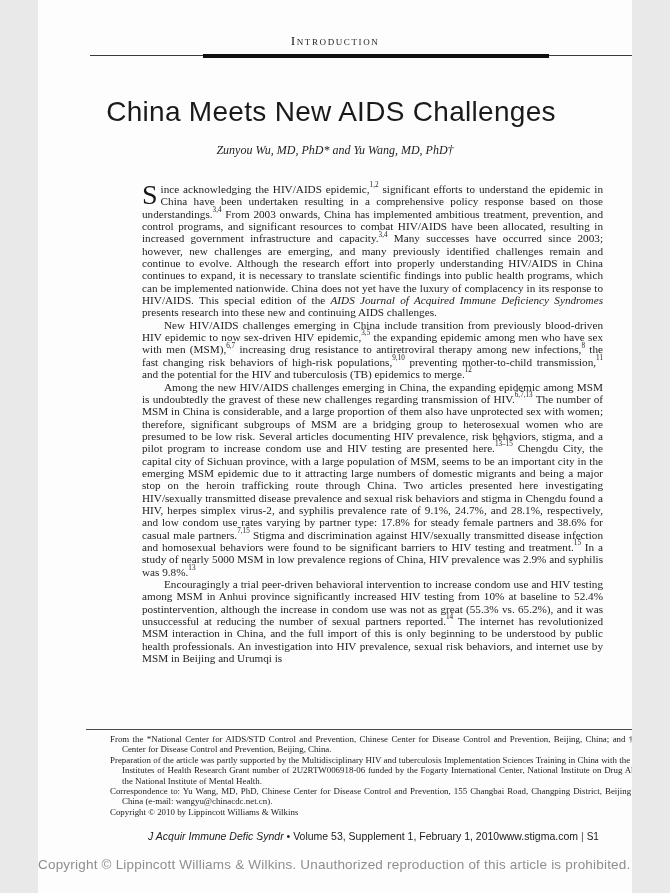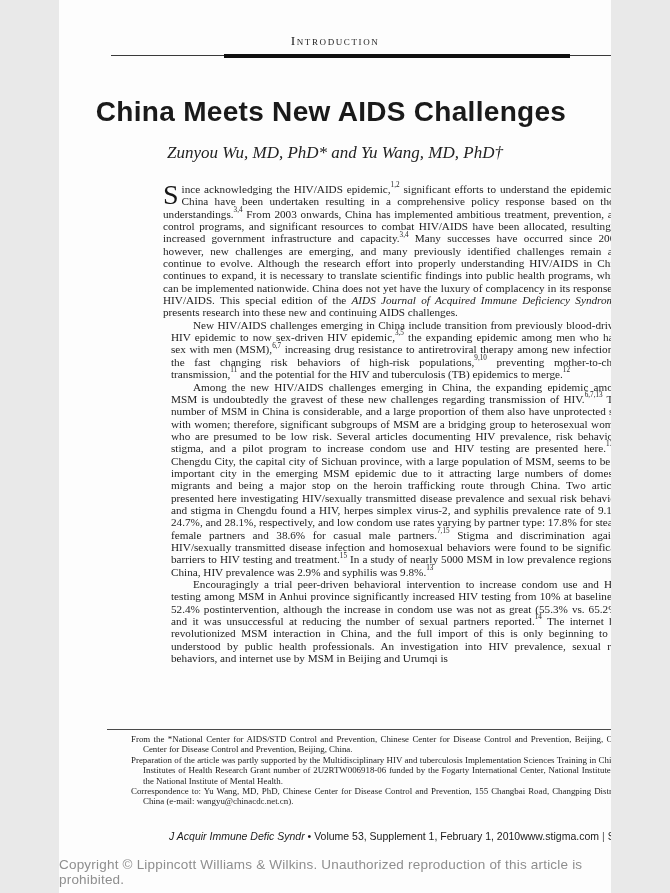--- a/index.html
+++ b/index.html
@@ -1,19 +1,19 @@
 <!DOCTYPE html>
 <html><head>
 <meta charset="utf-8">
 <style>
   * { margin: 0; padding: 0; box-sizing: border-box; }
   html, body { background: #e9e9e9; }
   .page {
     position: relative;
-    width: 552px;
+    width: 594px;
     height: 893px;
     background: #fdfdfd;
     margin: 0 auto;
     font-family: "Liberation Serif", serif;
     color: #1e1e1e;
     overflow: hidden;
   }
   
   .section-header {
     position: absolute;
@@ -37,44 +37,44 @@
     position: absolute; top: 0; left: 113px;
     width: 346px; height: 3.5px; background: #101010;
   }
   
   .article-title {
     position: absolute;
     top: 96px; left: 0; right: 8px;
     text-align: center;
     font-family: "Liberation Sans", sans-serif;
     font-size: 28px;
-    font-weight: 700;
+    font-weight: 400;
     letter-spacing: 0.3px;
     color: #1a1a1a;
   }
   .authors-line {
     position: absolute;
     top: 143px; left: 0; right: 0;
     text-align: center;
     font-style: italic;
-    font-size: 17px;
+    font-size: 12px;
     color: #222;
   }
   
   .article-body {
     position: absolute;
     top: 183px; left: 104px;
     width: 461px;
     font-size: 11.2px;
     line-height: 12.35px;
     text-align: justify;
     color: #1c1c1c;
   }
   .article-body p { margin: 0; }
-  .article-body p.indented { text-indent: 22px; margin-left: 8px; }
+  .article-body p.indented { text-indent: 22px; }
   .drop-cap {
     float: left;
     font-size: 28px;
     line-height: 23px;
     height: 23px;
     padding-right: 3px;
     color: #161616;
   }
   .article-body sup {
     font-size: 7.2px;
@@ -154,20 +154,21 @@
     <p class="indented"><span>Among the new HIV/AIDS challenges emerging in China, the expanding epidemic among MSM is undoubtedly the gravest of these new challenges regarding transmission of HIV.</span><sup>6,7,13</sup><span> The number of MSM in China is considerable, and a large proportion of them also have unprotected sex with women; therefore, significant subgroups of MSM are a bridging group to heterosexual women who are presumed to be low risk. Several articles documenting HIV prevalence, risk behaviors, stigma, and a pilot program to increase condom use and HIV testing are presented here.</span><sup>13–15</sup><span> Chengdu City, the capital city of Sichuan province, with a large population of MSM, seems to be an important city in the emerging MSM epidemic due to it attracting large numbers of domestic migrants and being a major stop on the heroin trafficking route through China. Two articles presented here investigating HIV/sexually transmitted disease prevalence and sexual risk behaviors and stigma in Chengdu found a HIV, herpes simplex virus-2, and syphilis prevalence rate of 9.1%, 24.7%, and 28.1%, respectively, and low condom use rates varying by partner type: 17.8% for steady female partners and 38.6% for casual male partners.</span><sup>7,15</sup><span> Stigma and discrimination against HIV/sexually transmitted disease infection and homosexual behaviors were found to be significant barriers to HIV testing and treatment.</span><sup>15</sup><span> In a study of nearly 5000 MSM in low prevalence regions of China, HIV prevalence was 2.9% and syphilis was 9.8%.</span><sup>13</sup></p>
     <p class="indented"><span>Encouragingly a trial peer-driven behavioral intervention to increase condom use and HIV testing among MSM in Anhui province significantly increased HIV testing from 10% at baseline to 52.4% postintervention, although the increase in condom use was not as great (55.3% vs. 65.2%), and it was unsuccessful at reducing the number of sexual partners reported.</span><sup>14</sup><span> The internet has revolutionized MSM interaction in China, and the full import of this is only beginning to be understood by public health professionals. An investigation into HIV prevalence, sexual risk behaviors, and internet use by MSM in Beijing and Urumqi is</span></p>
   </div>
 
   <div class="footnote-rule"></div>
 
   <div class="footnotes">
     <div class="footnote">From the *National Center for AIDS/STD Control and Prevention, Chinese Center for Disease Control and Prevention, Beijing, China; and †Chinese Center for Disease Control and Prevention, Beijing, China.</div>
     <div class="footnote">Preparation of the article was partly supported by the Multidisciplinary HIV and tuberculosis Implementation Sciences Training in China with the National Institutes of Health Research Grant number of 2U2RTW006918-06 funded by the Fogarty International Center, National Institute on Drug Abuse and the National Institute of Mental Health.</div>
     <div class="footnote">Correspondence to: Yu Wang, MD, PhD, Chinese Center for Disease Control and Prevention, 155 Changbai Road, Changping District, Beijing 102206, China (e-mail: wangyu@chinacdc.net.cn).</div>
+    <div class="footnote">Copyright © 2010 by Lippincott Williams &amp; Wilkins</div>
   </div>
 
   <div class="page-footer">
     <div class="footer-left">
       <span class="journal-name">J Acquir Immune Defic Syndr</span><span> • Volume 53, Supplement 1, February 1, 2010</span>
     </div>
     <div class="footer-right">
       <span>www.stigma.com</span><span class="sep">|</span><span class="pageno">S1</span>
     </div>
   </div>

